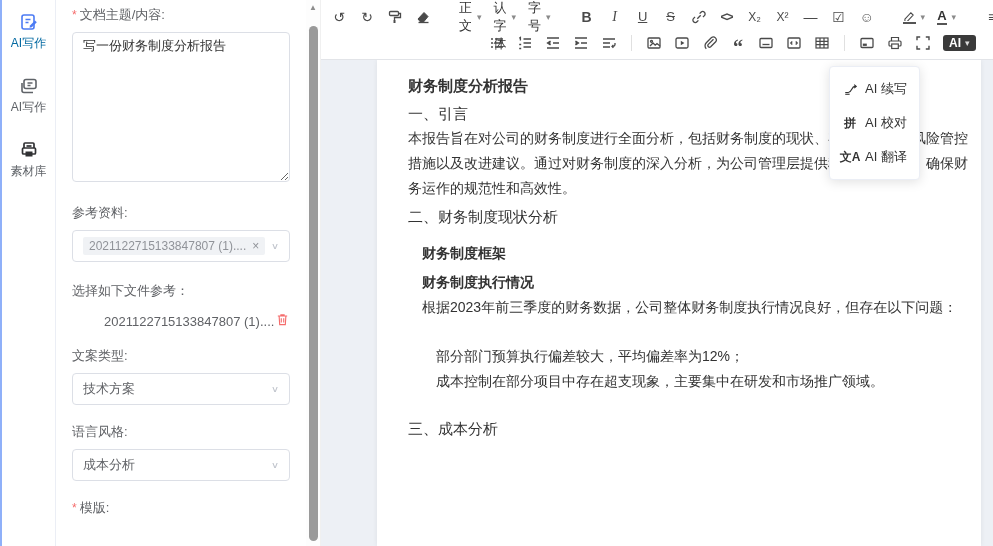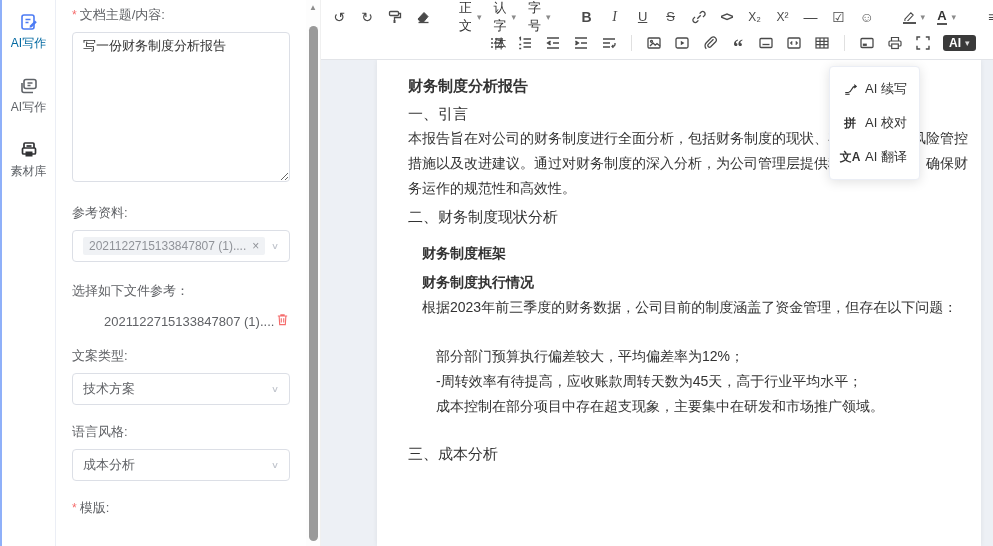--- a/index.html
+++ b/index.html
@@ -350,23 +350,22 @@
     </div>
 
     <div class="canvas">
       <div class="page doc">
         <div class="doc-title">财务制度分析报告</div>
         <div class="doc-h1">一、引言</div>
         <div class="doc-p">本报告旨在对公司的财务制度进行全面分析，包括财务制度的现状、存在的问题、风险管控措施以及改进建议。通过对财务制度的深入分析，为公司管理层提供科学决策依据，确保财务运作的规范性和高效性。</div>
         <div class="doc-h1">二、财务制度现状分析</div>
         <div class="doc-h2 mt-md">财务制度框架</div>
         <div class="doc-h2">财务制度执行情况</div>
-        <div class="doc-p indent1">根据2023年前三季度的财务数据，公司目前的制度涵盖了资金管理，但存在以下问题：</div>
+        <div class="doc-p indent1">根据2023年前三季度的财务数据，公司整体财务制度执行情况良好，但存在以下问题：</div>
         <div class="doc-p indent2 blank-before">部分部门预算执行偏差较大，平均偏差率为12%；</div>
-        <div class="doc-p indent2">-周转效率有待提高，应收账款周转天数为45天，高于行业平均水平；</div>
         <div class="doc-p indent2">成本控制在部分项目中存在超支现象，主要集中在研发和市场推广领域。</div>
         <div class="doc-h1 mt-lg">三、成本分析</div>
 
       </div>
 
       <div class="ai-menu">
         <div class="ai-menu-item">
           <span class="ai-mi-icon">
             <svg width="15" height="14" viewBox="0 0 16 16" stroke="#333" stroke-width="1.3" fill="none">
               <path d="M2 12h3.5c4 0 3.5-7 7.5-7h1.5"></path>

